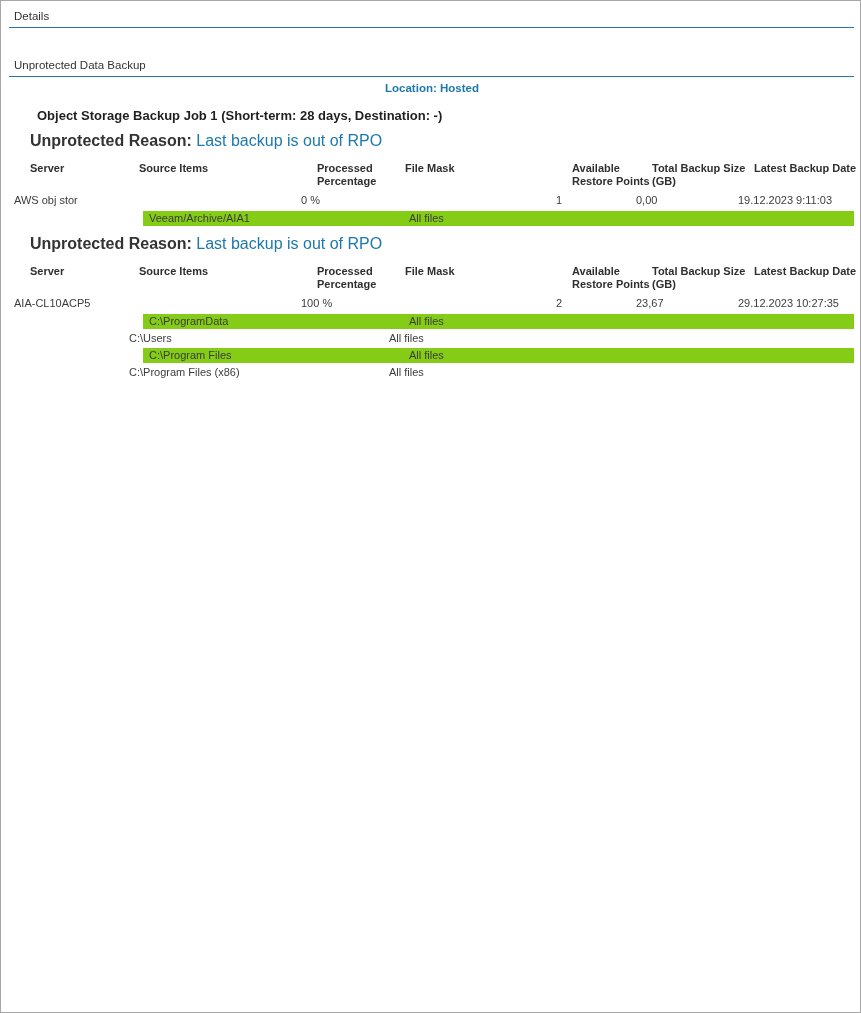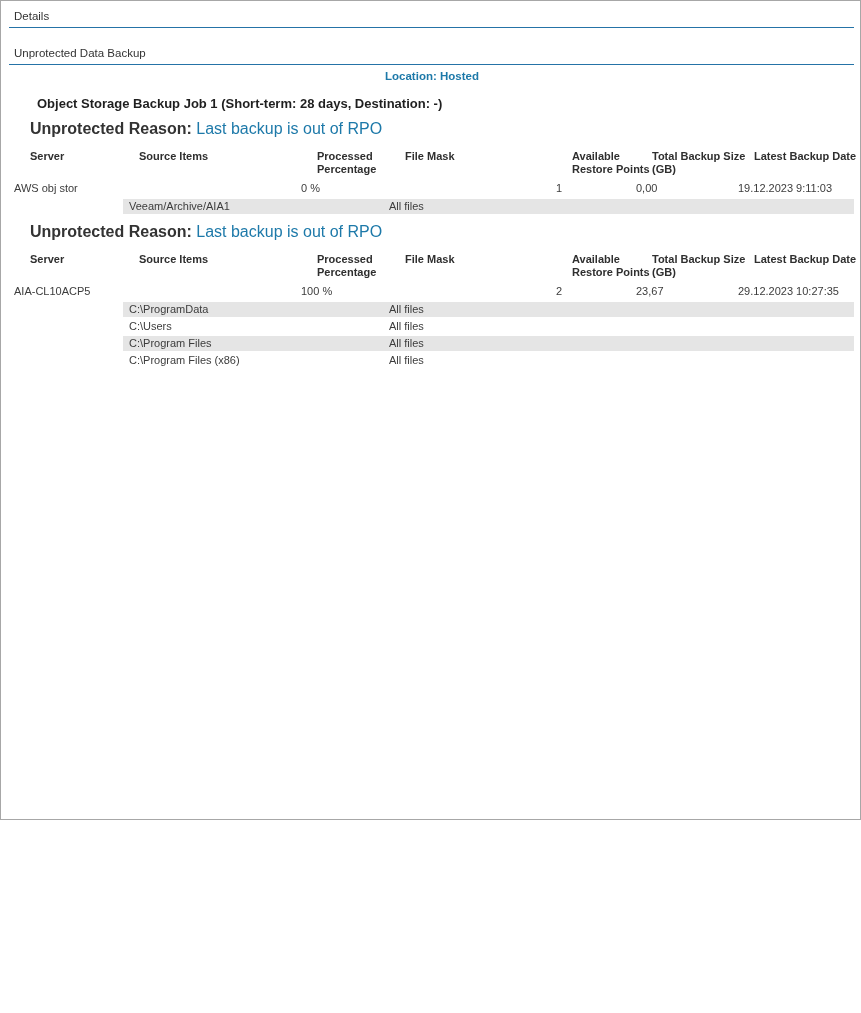--- a/index.html
+++ b/index.html
@@ -1,28 +1,28 @@
 <!DOCTYPE html>
 <html><head>
 <meta charset="utf-8">
 <style>
   html,body { margin:0; padding:0; background:#fff; }
   .page {
-    width:861px; height:820px; box-sizing:border-box;
+    width:861px; height:1013px; box-sizing:border-box;
     border:1px solid #a7a7a7; background:#fff;
     font-family:"Liberation Sans", sans-serif;
     color:#3c3c3c; overflow:hidden;
   }
   .content { padding:9px 6px 0 8px; }
 
   .rule-title {
     font-size:11.5px; color:#333; padding:0 0 5px 5px;
     border-bottom:1.5px solid #2573a7;
   }
-  #section-title { margin-top:19px; }
+  #section-title { margin-top:31px; }
 
   .location {
     font-size:11.5px; font-weight:bold; color:#1d79a9;
     margin:5px 0 0 1px;
     text-align:center;
   }
   .location.second { margin-top:7px; }
 
   .job-title {
     font-size:13px; font-weight:bold; color:#1f1f1f;
@@ -41,21 +41,21 @@
   .main-row { margin:5px 0 0 5px; line-height:15px; color:#3c3c3c; }
   .r { }
   .fm { padding-left:13px; box-sizing:border-box; }
 
   .items { margin:3px 0 0 114px; width:731px; }
   .item-row {
     display:grid; grid-template-columns:260px auto;
     padding-left:6px; height:15px; line-height:15px;
     font-size:11px; color:#3c3c3c; margin-bottom:2px;
   }
-  .item-row.shaded { background:#e5e5e5; }
+  .item-row.shaded { background:#84cc16;margin-left:20px; }
 </style>
 </head>
 <body>
 
 <div class="page">
   <div class="content">
 
     <div class="rule-title" id="details-title">Details</div>
 
     <div class="rule-title" id="section-title">Unprotected Data Backup</div>

